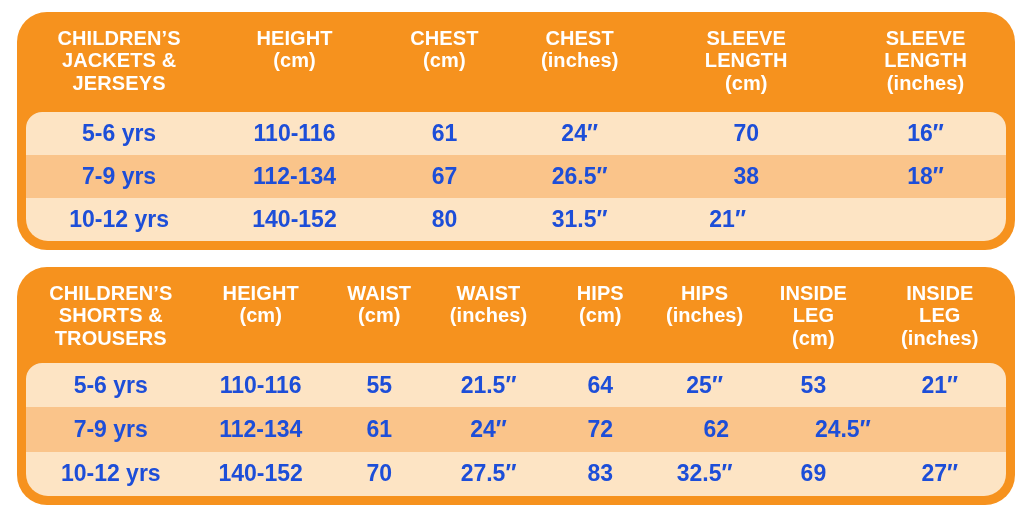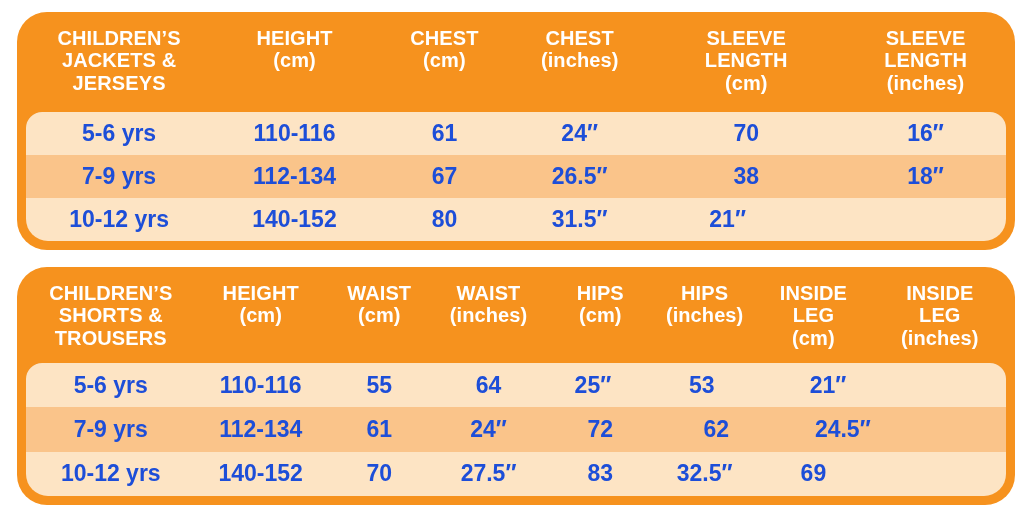--- a/index.html
+++ b/index.html
@@ -154,20 +154,21 @@
 (cm)</div>
     <div class="hcell c7">INSIDE
 LEG
 (inches)</div>
   </div>
   <div class="tbody">
     <div class="trow light">
       <div class="cell c0">5-6 yrs</div>
       <div class="cell c1">110-116</div>
       <div class="cell c2">55</div>
+      <div class="cell c3">21.5″</div>
       <div class="cell c4">64</div>
       <div class="cell c5">25″</div>
       <div class="cell c6">53</div>
       <div class="cell c7">21″</div>
     </div>
     <div class="trow dark">
       <div class="cell c0">7-9 yrs</div>
       <div class="cell c1">112-134</div>
       <div class="cell c2">61</div>
       <div class="cell c3">24″</div>
@@ -176,15 +177,16 @@
       <div class="cell c7">24.5″</div>
     </div>
     <div class="trow light">
       <div class="cell c0">10-12 yrs</div>
       <div class="cell c1">140-152</div>
       <div class="cell c2">70</div>
       <div class="cell c3">27.5″</div>
       <div class="cell c4">83</div>
       <div class="cell c5">32.5″</div>
       <div class="cell c6">69</div>
+      <div class="cell c7">27″</div>
     </div>
   </div>
 </div>
 
 </body></html>

